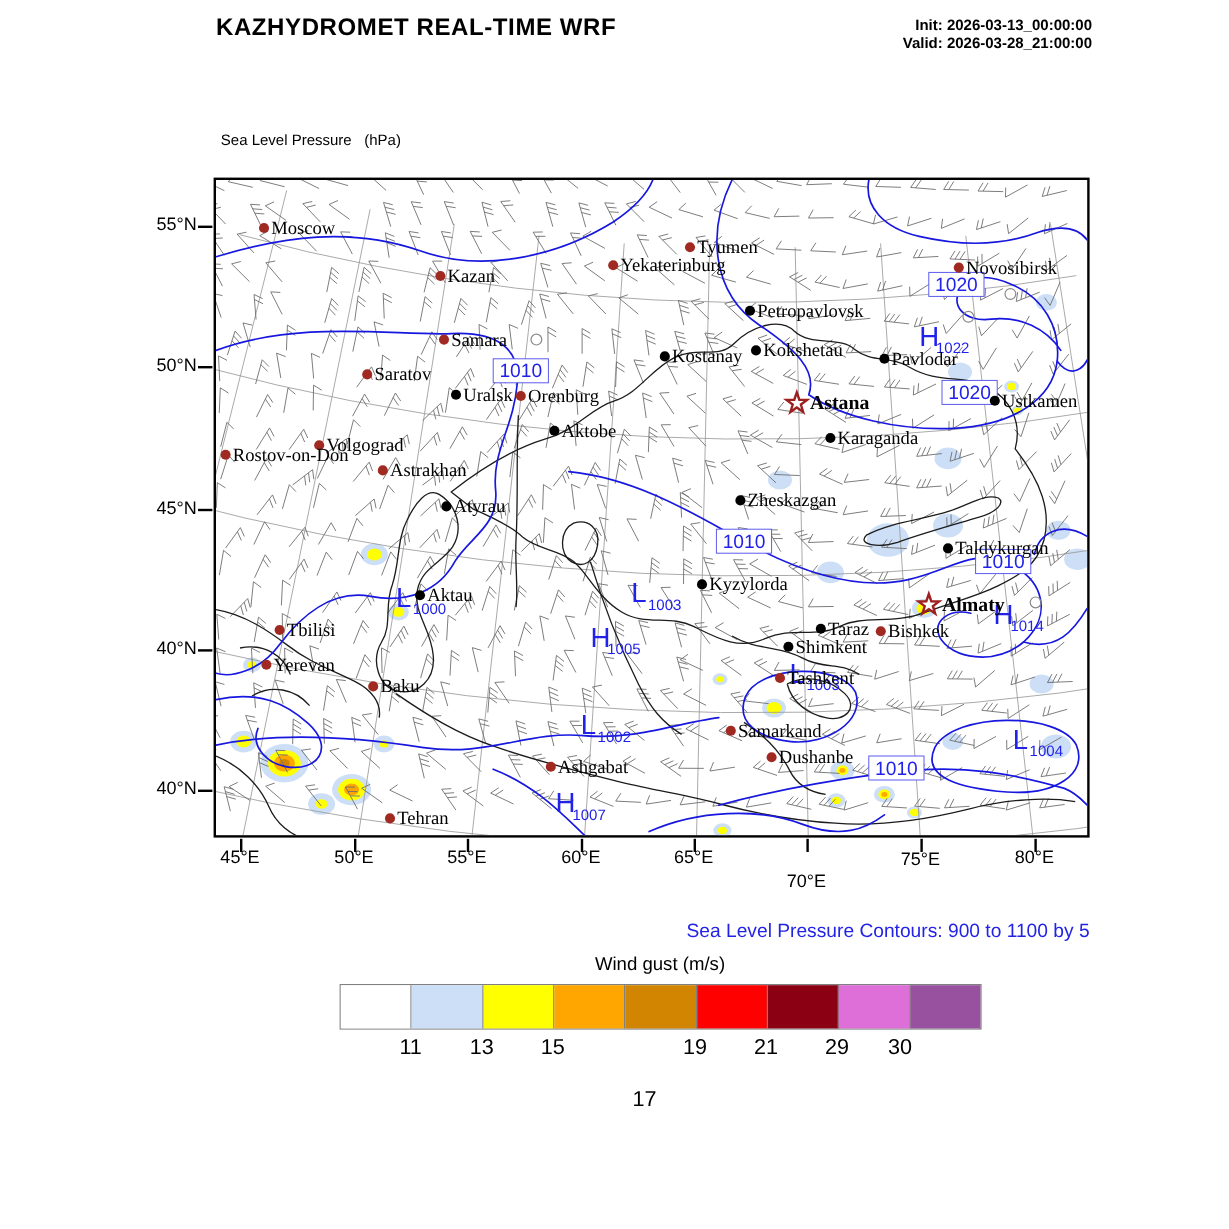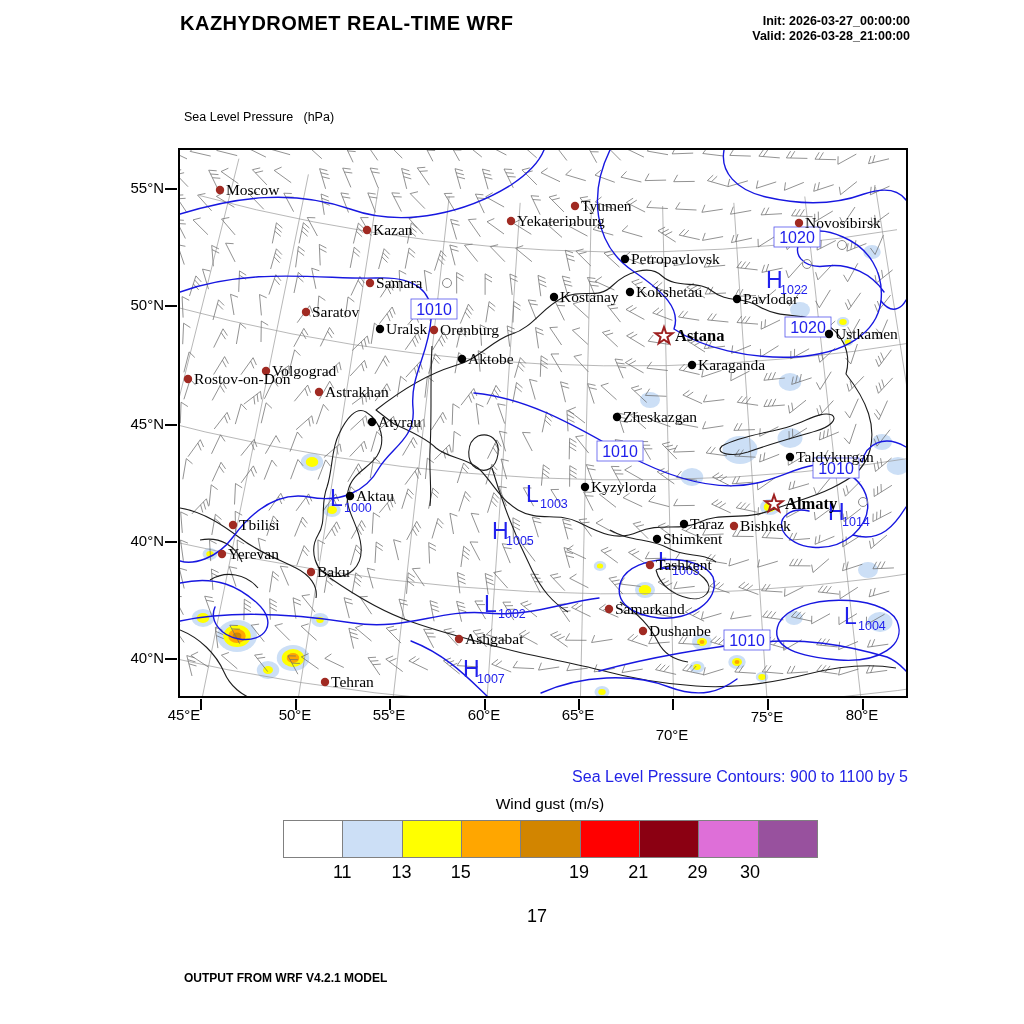--- a/index.html
+++ b/index.html
@@ -26,21 +26,21 @@
   svg text.pbox{font-size:16px;fill:#2121ec;}
   svg text.pletter{font-size:23px;fill:#2121ec;}
   svg text.psub{font-size:12.5px;fill:#2121ec;}
 </style>
 </head>
 <body>
 
 <div class="abs title">KAZHYDROMET REAL-TIME WRF</div>
 
 <div class="abs runinfo">
-  <div>Init: 2026-03-27_00:00:00</div>
+  <div>Init: 2026-03-13_00:00:00</div>
   <div>Valid: 2026-03-28_21:00:00</div>
 </div>
 
 <div class="abs fields">
   <div>Sea Level Pressure   (hPa)</div>
   <div>Wind   (m/s)</div>
   <div>Wind gust   (m/s)</div>
 </div>
 
 <div class="abs map-frame">
@@ -291,34 +291,33 @@
     <div class="cb-lab" style="left: 118.444px;">13</div>
     <div class="cb-lab" style="left: 177.667px;">15</div>
     <div class="cb-lab" style="left: 254px; margin-top: 44px;">17</div>
     <div class="cb-lab" style="left: 296.111px;">19</div>
     <div class="cb-lab" style="left: 355.333px;">21</div>
     <div class="cb-lab" style="left: 414.556px;">29</div>
     <div class="cb-lab" style="left: 467px;">30</div>
   </div>
 
 <div class="abs footer">
-  <div>OUTPUT FROM WRF V4.2.1 MODEL</div>
 </div>
 
 <div class="abs lat-label" style="left: 108px; top: 179px;">55°N</div>
 <div class="abs tickh" style="left: 165px; top: 188px;"></div>
 <div class="abs lat-label" style="left: 108px; top: 296px;">50°N</div>
 <div class="abs tickh" style="left: 165px; top: 305px;"></div>
 <div class="abs lat-label" style="left: 108px; top: 415px;">45°N</div>
 <div class="abs tickh" style="left: 165px; top: 424px;"></div>
 <div class="abs lat-label" style="left: 108px; top: 532px;">40°N</div>
 <div class="abs tickh" style="left: 165px; top: 541px;"></div>
 <div class="abs lat-label" style="left: 108px; top: 649px;">40°N</div>
 <div class="abs tickh" style="left: 165px; top: 658px;"></div>
-<div class="abs lon-label" style="left: 160px; top: 706px;">45°E</div>
+<div class="abs lon-label" style="left: 176px; top: 706px;">45°E</div>
 <div class="abs tickv" style="left: 200px; top: 699px;"></div>
 <div class="abs lon-label" style="left: 271px; top: 706px;">50°E</div>
 <div class="abs tickv" style="left: 295px; top: 699px;"></div>
 <div class="abs lon-label" style="left: 365px; top: 706px;">55°E</div>
 <div class="abs tickv" style="left: 389px; top: 699px;"></div>
 <div class="abs lon-label" style="left: 460px; top: 706px;">60°E</div>
 <div class="abs tickv" style="left: 484px; top: 699px;"></div>
 <div class="abs lon-label" style="left: 554px; top: 706px;">65°E</div>
 <div class="abs tickv" style="left: 578px; top: 699px;"></div>
 <div class="abs lon-label" style="left: 648px; top: 706px; margin-top: 20px;">70°E</div>

